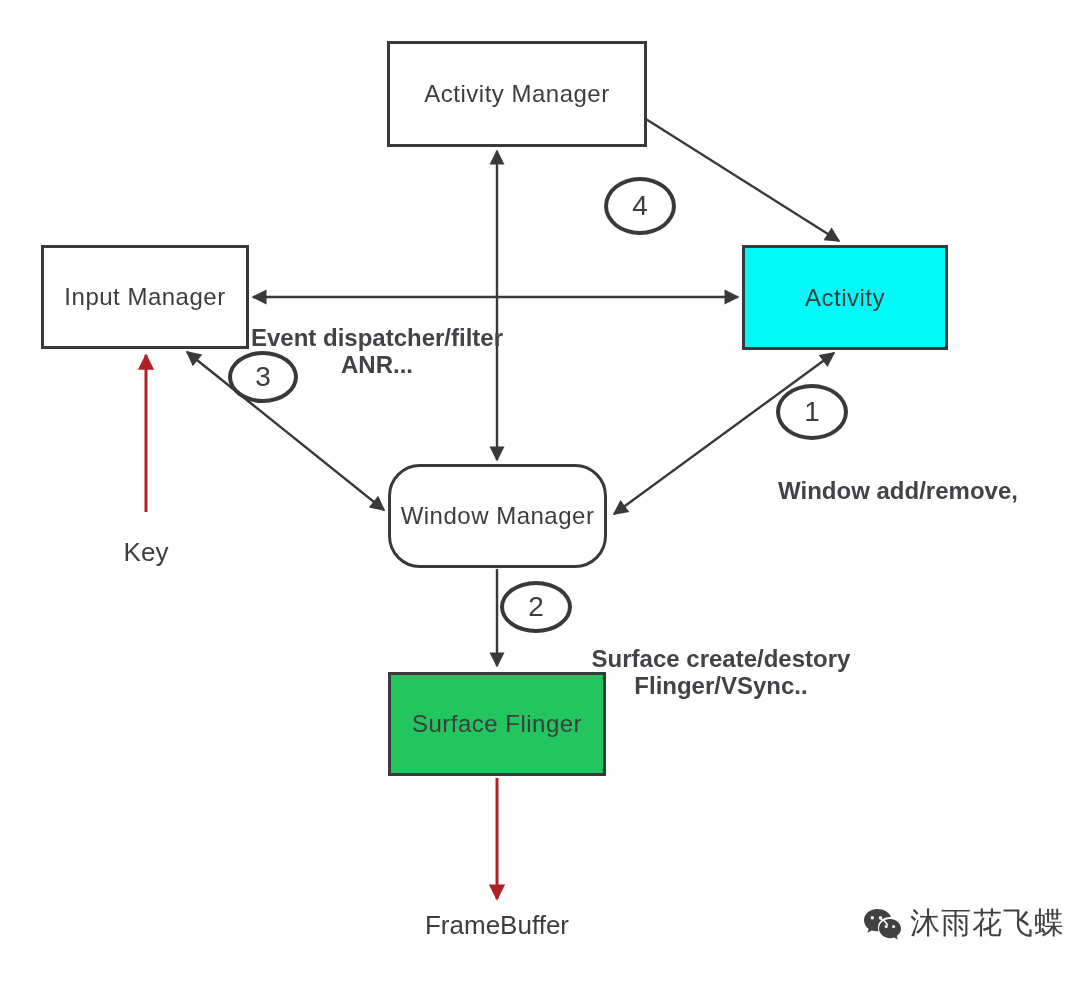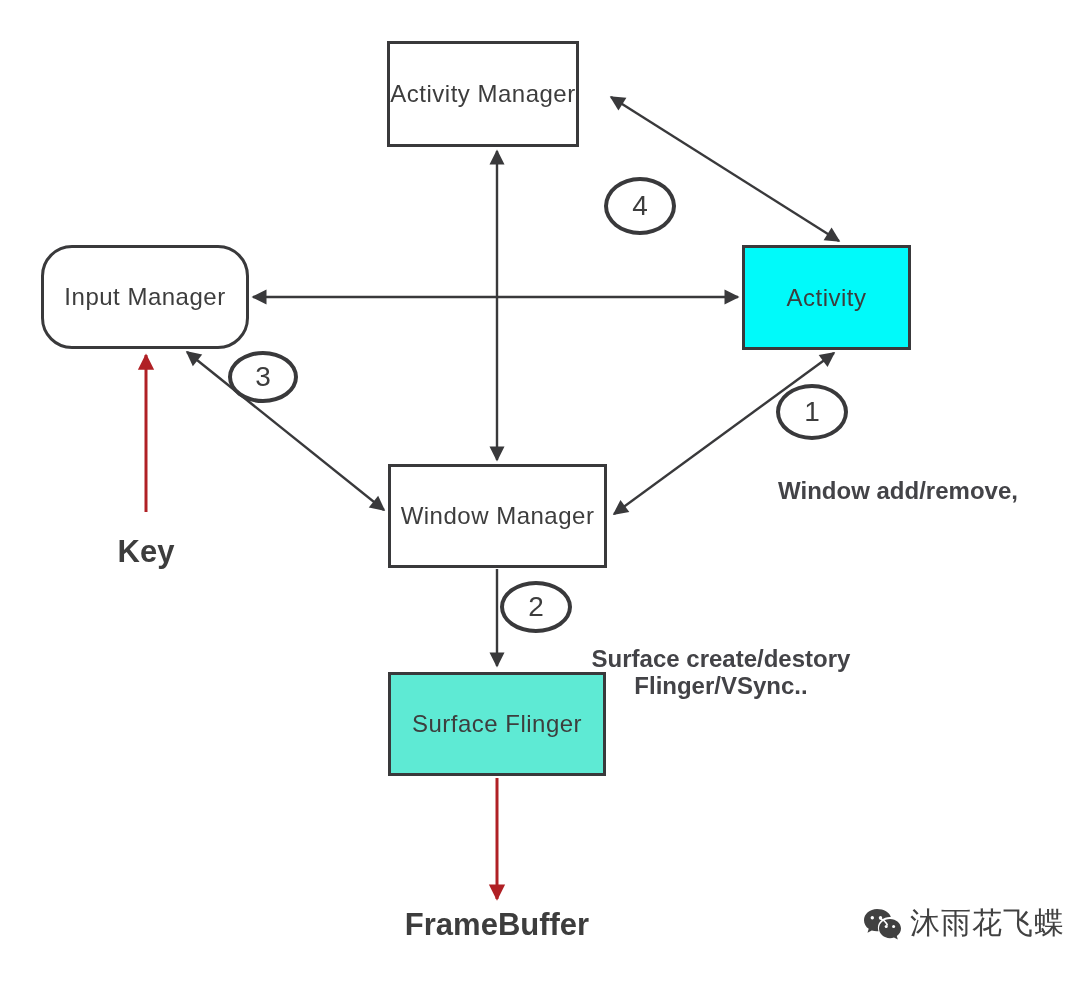--- a/index.html
+++ b/index.html
@@ -6,46 +6,46 @@
   .canvas{
     position:relative;width:1080px;height:981px;background:#ffffff;overflow:hidden;
     font-family:"Liberation Sans","DejaVu Sans",sans-serif;
   }
   svg.wires{position:absolute;left:0;top:0;width:1080px;height:981px;}
   .node{
     position:absolute;box-sizing:border-box;border:3px solid #39393b;background:#ffffff;
     display:flex;align-items:center;justify-content:center;
     font-size:24px;color:#3d3d3d;font-weight:400;letter-spacing:0.5px;
   }
-  .node-am{left:387px;top:41px;width:192px;height:106px;}
-  .node-im{left:41px;top:245px;width:208px;height:104px;border-radius:31px;}
-  .node-ac{left:742px;top:245px;width:169px;height:105px;background:#00fafa;}
-  .node-wm{left:388px;top:464px;width:219px;height:104px;}
-  .node-sf{left:388px;top:672px;width:218px;height:104px;background:#5eead4;}
+  .node-am{left:387px;top:41px;width:260px;height:106px;}
+  .node-im{left:41px;top:245px;width:208px;height:104px;}
+  .node-ac{left:742px;top:245px;width:206px;height:105px;background:#00fafa;}
+  .node-wm{left:388px;top:464px;width:219px;height:104px;border-radius:32px;}
+  .node-sf{left:388px;top:672px;width:218px;height:104px;background:#22c55e;}
   .badge{
     position:absolute;box-sizing:border-box;border:4px solid #39393b;border-radius:50%;
     background:#ffffff;display:flex;align-items:center;justify-content:center;
     font-size:28px;color:#3d3d3d;
   }
   .badge-4{left:604px;top:177px;width:72px;height:58px;}
   .badge-3{left:228px;top:351px;width:70px;height:52px;}
   .badge-1{left:776px;top:384px;width:72px;height:56px;}
   .badge-2{left:500px;top:581px;width:72px;height:52px;}
   .note{
     position:absolute;transform:translate(-50%,-50%);
     font-size:24px;font-weight:700;color:#434347;text-align:center;
     line-height:27px;white-space:nowrap;
   }
   .note-4{left:792px;top:164px;}
   .note-3{left:377px;top:351px;}
   .note-1{left:886px;top:490px;margin-left:12px;}
   .note-2{left:721px;top:634px;margin-top:38px;}
   .endpoint{
     position:absolute;transform:translate(-50%,-50%);
-    font-size:31px;font-weight:700;color:#3d3d3d;white-space:nowrap;
+    font-size:26px;font-weight:400;color:#3d3d3d;white-space:nowrap;
   }
   .ep-key{left:146px;top:552px;}
   .ep-fb{left:497px;top:925px;}
   .watermark{
     position:absolute;left:860px;top:903px;display:flex;align-items:flex-start;gap:4px;
     color:#414141;
     font-family:Liberation Mono, monospace;
   }
   .watermark .wm-text{font-size:30px;font-weight:500;letter-spacing:1px;white-space:nowrap;}
 </style>
@@ -103,20 +103,24 @@
   <div class="badge badge-3">
     <span>3</span>
   </div>
   <div class="badge badge-1">
     <span>1</span>
   </div>
   <div class="badge badge-2">
     <span>2</span>
   </div>
 
+  <div class="note note-3">
+    <div>Event dispatcher/filter</div>
+    <div>ANR...</div>
+  </div>
   <div class="note note-1">
     <div>Window add/remove,</div>
   </div>
   <div class="note note-2">
     <div>Surface create/destory</div>
     <div>Flinger/VSync..</div>
   </div>
 
   <div class="endpoint ep-key">Key</div>
   <div class="endpoint ep-fb">FrameBuffer</div>

